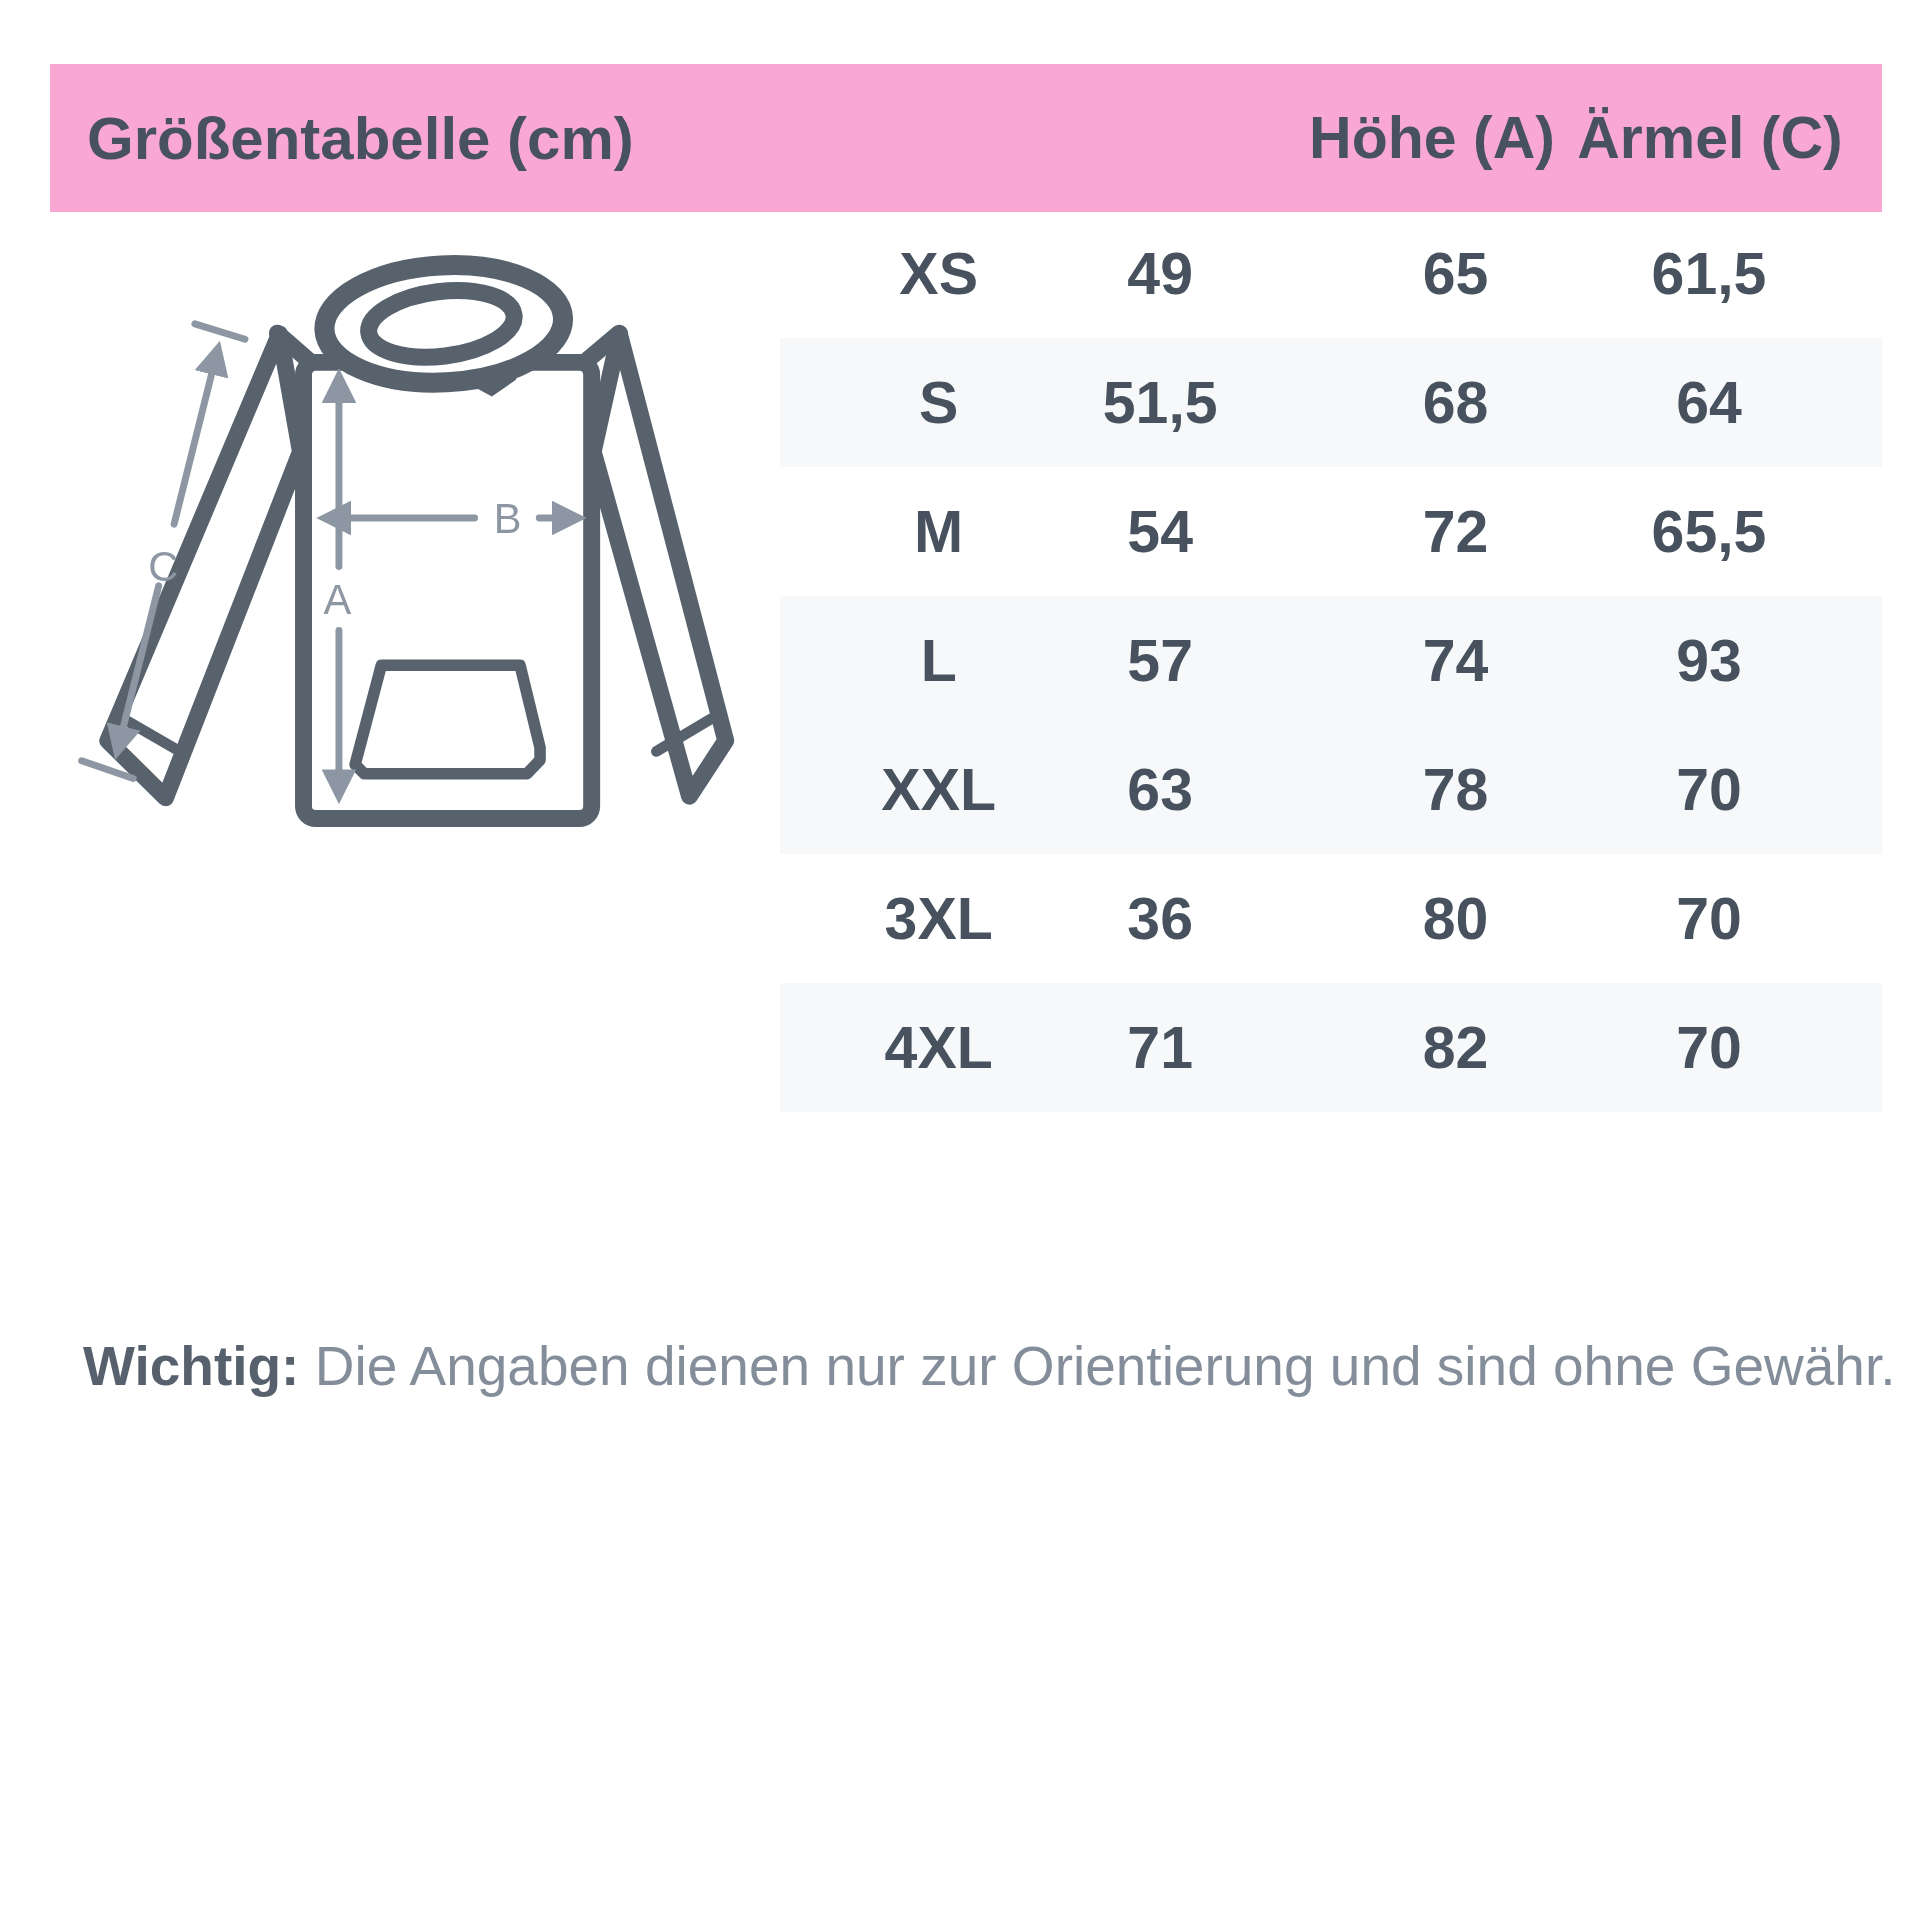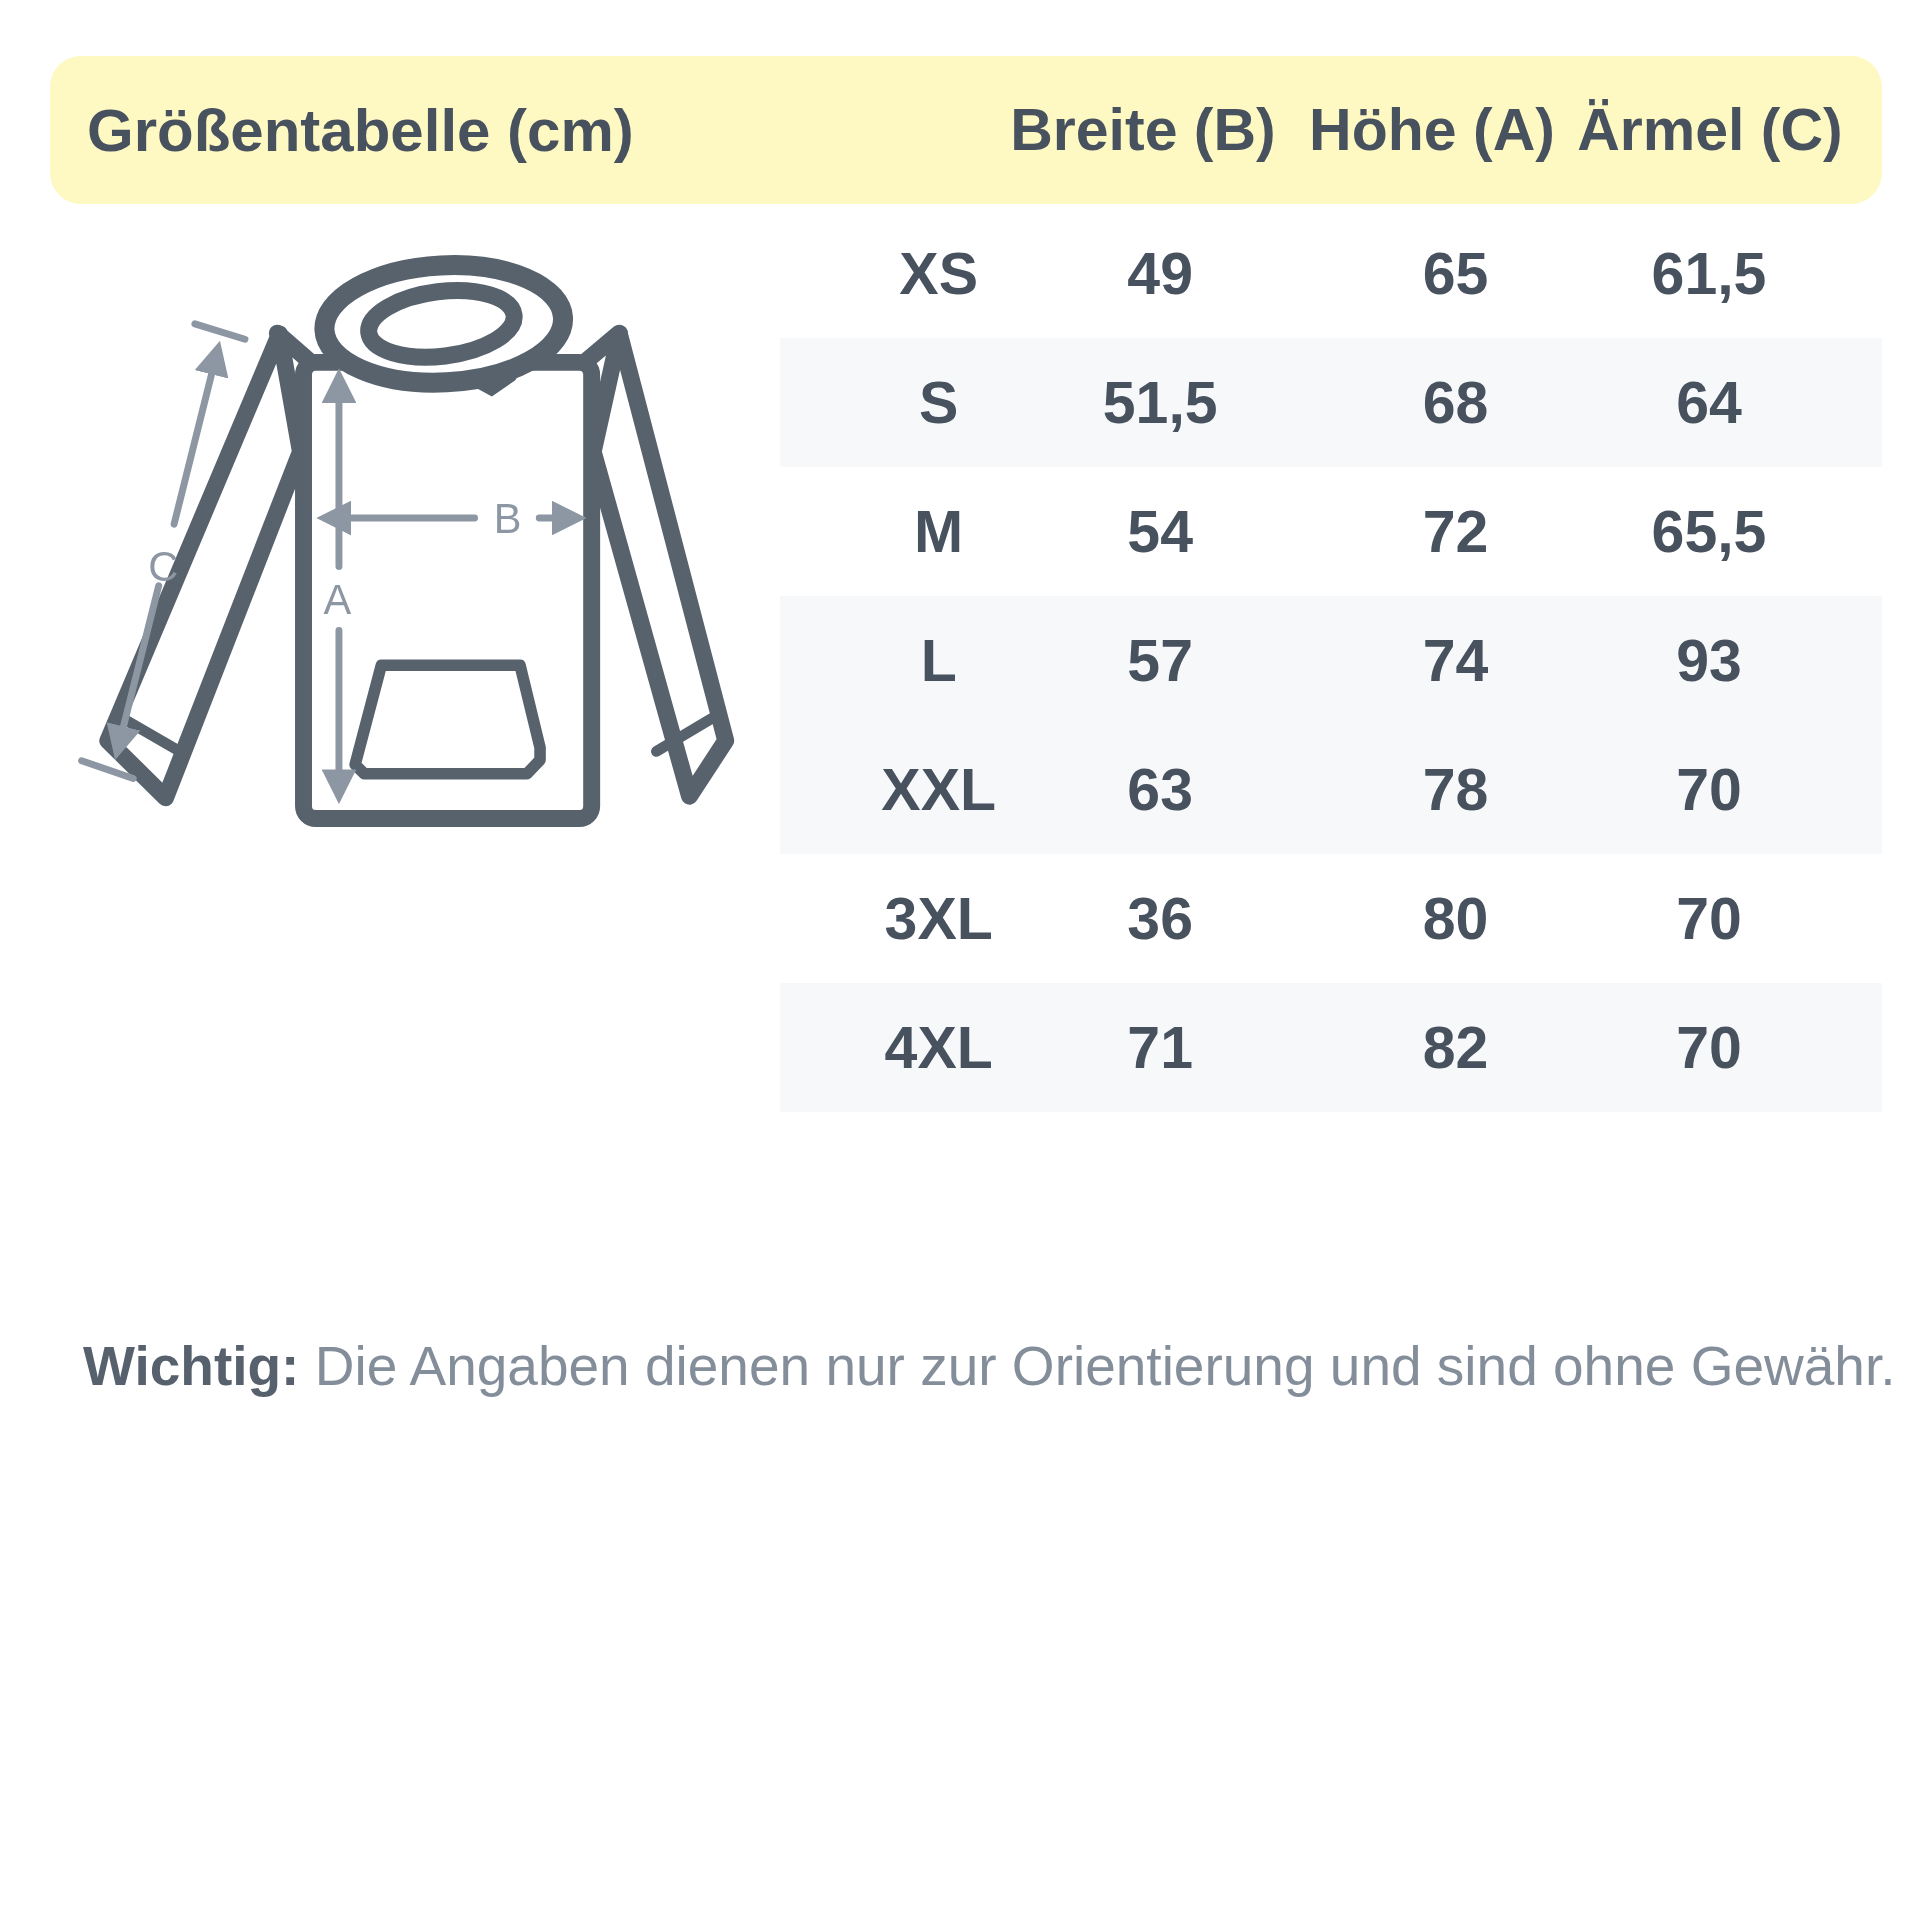--- a/index.html
+++ b/index.html
@@ -8,24 +8,23 @@
     width: 1926px;
     height: 1926px;
     background: #ffffff;
     font-family: "Liberation Sans", sans-serif;
     overflow: hidden;
   }
 
   
   .header-band {
     position: absolute;
-    left: 50px; top: 56px;
+    left: 50px; top: 64px;
     width: 1832px; height: 148px;
-    background: #fef9c3;
-    border-radius: 31px;
+    background: #f9a8d4;
   }
   .header-title {
     position: absolute;
     left: 37px; top: 50%;
     transform: translateY(-50%);
     font-size: 60px;
     font-weight: bold;
     color: #48525e;
     white-space: nowrap;
   }
@@ -92,21 +91,20 @@
     font-weight: bold;
   }
 </style>
 </head>
 <body>
 
 <div class="page">
 
   <div class="header-band">
     <div class="header-title">Größentabelle (cm)</div>
-    <div class="header-col c1">Breite (B)</div>
     <div class="header-col c2">Höhe (A)</div>
     <div class="header-col c3">Ärmel (C)</div>
   </div>
 
   <svg class="diagram" viewBox="0 0 960 880">
     <defs>
       <marker id="arr" viewBox="0 0 8 8" refX="1" refY="4" markerWidth="5" markerHeight="5" orient="auto" markerUnits="strokeWidth">
         <path d="M0 0 L8 4 L0 8 Z" fill="#8d97a3"></path>
       </marker>
     </defs>

